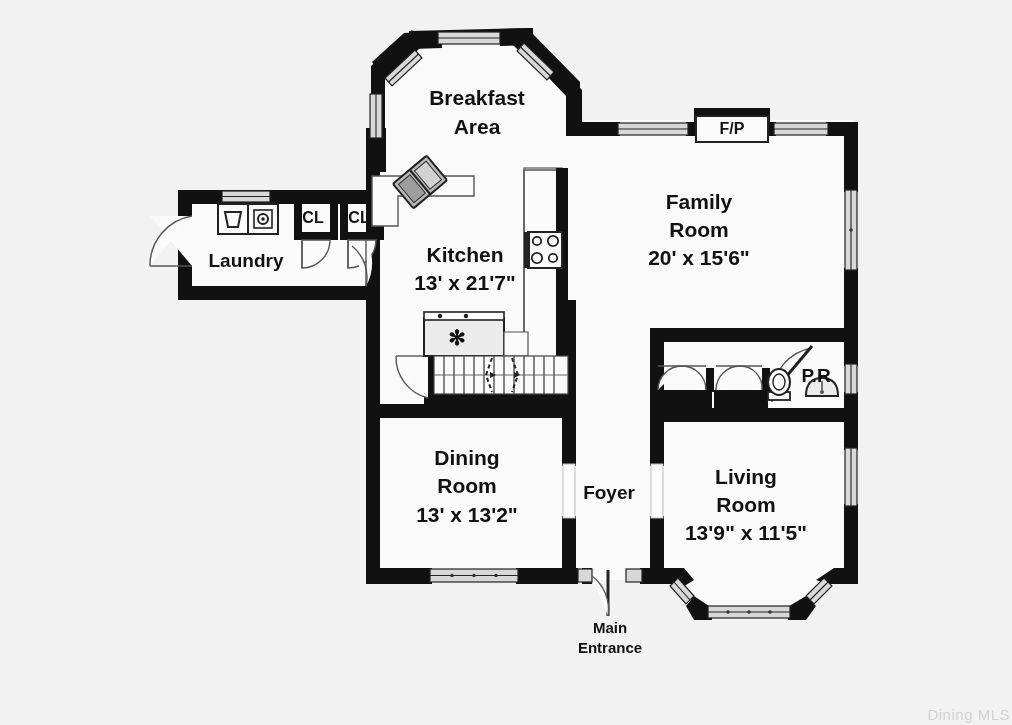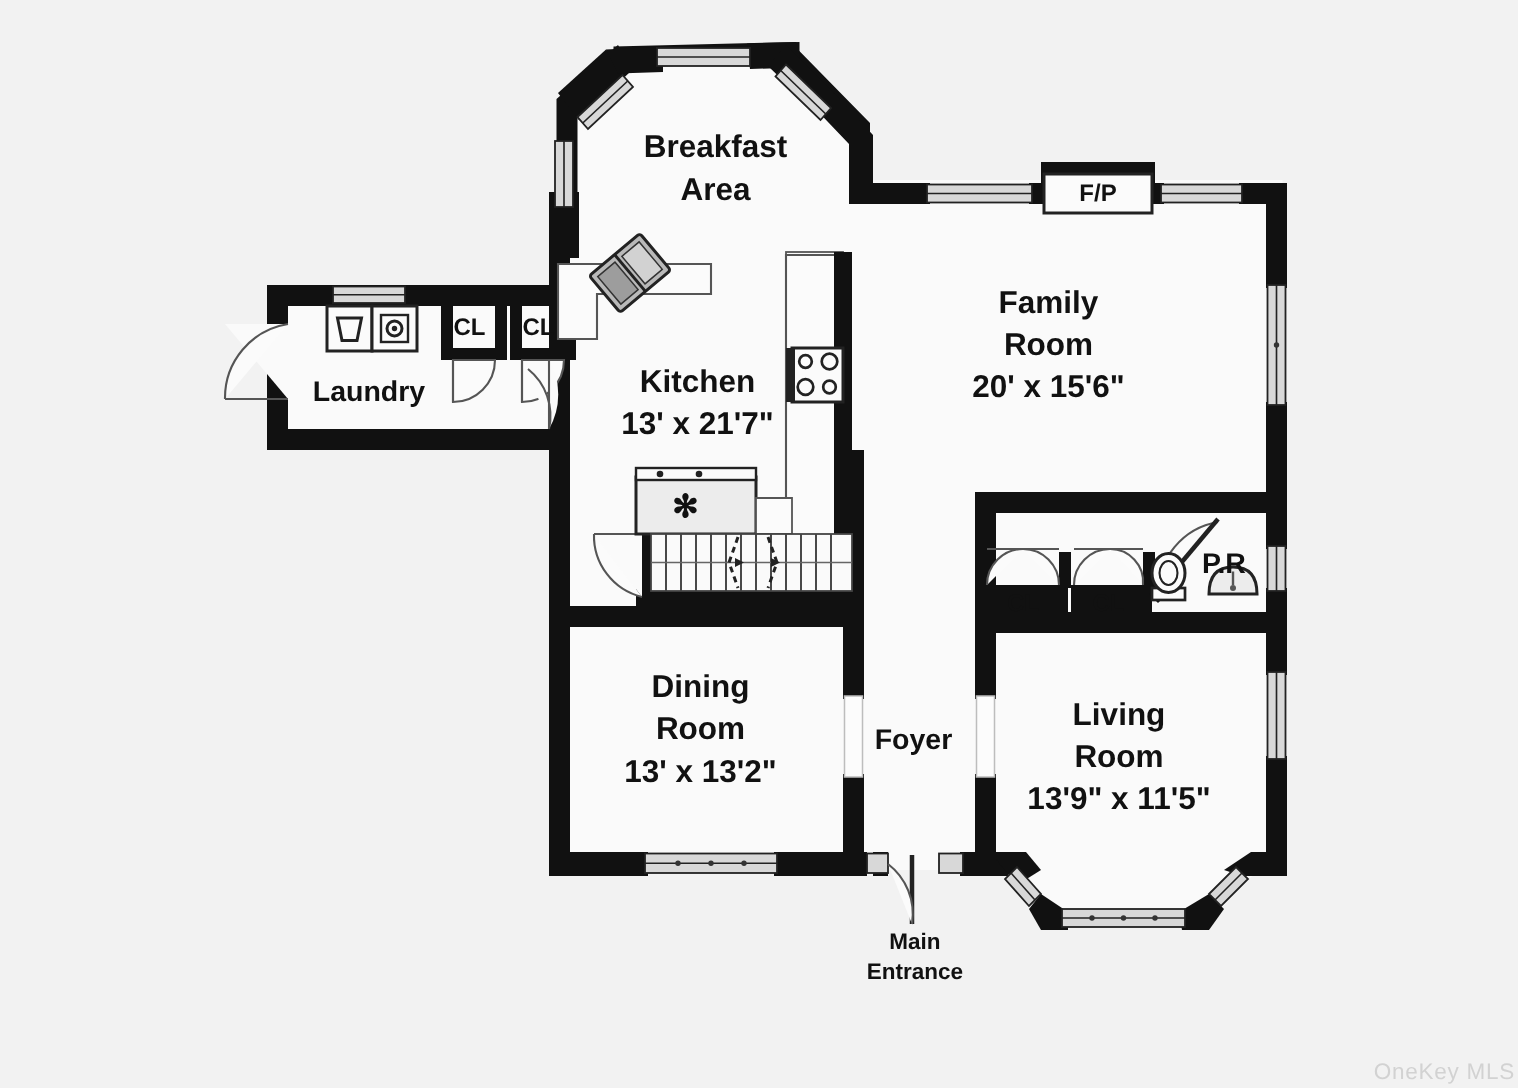--- a/index.html
+++ b/index.html
@@ -421,13 +421,13 @@
 
     <text class="room-label lbl-xs" x="610" y="629">Main</text>
     <text class="room-label lbl-xs" x="610" y="649">Entrance</text>
 
     <text class="room-label lbl-lg" x="457" y="339">✻</text>
   </g>
 
 </svg>
 </div>
 
-<div class="watermark">OneKey MLS</div>
+<div class="watermark">Dining MLS</div>
 
 </body></html>

